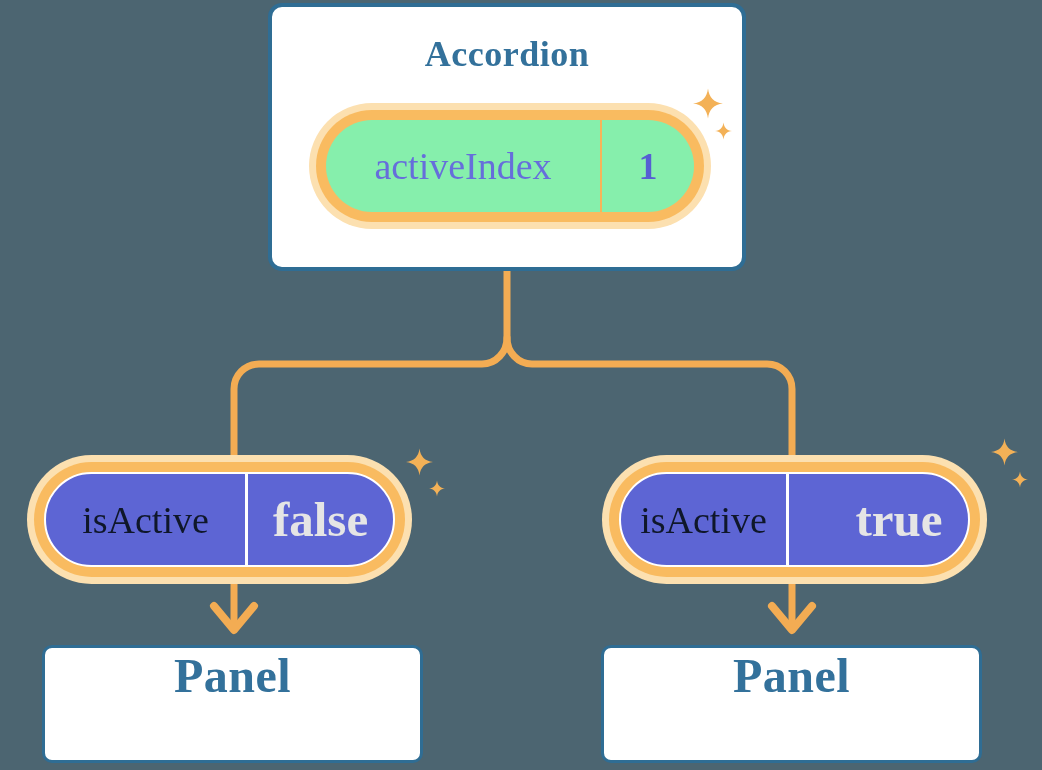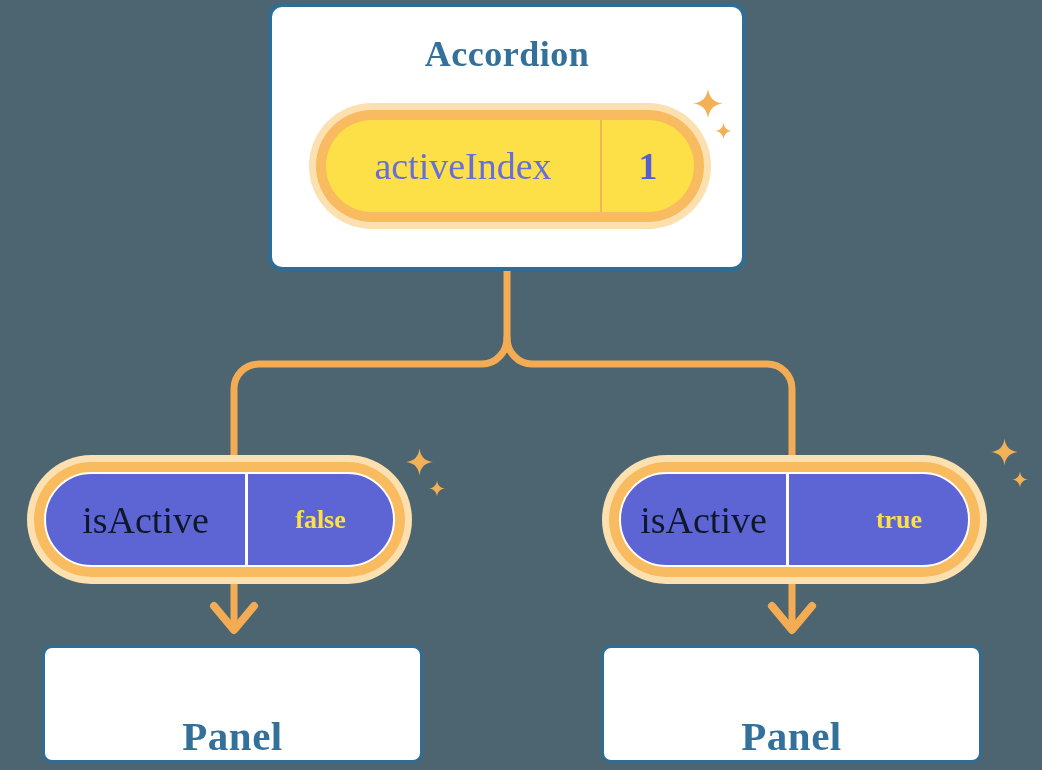--- a/index.html
+++ b/index.html
@@ -18,44 +18,44 @@
     position:absolute; z-index:2; box-sizing:border-box;
     background:#ffffff; border:4px solid var(--card-border); border-radius:14px;
   }
   .card-title {
     position:absolute; left:0; right:0; top:26px; text-align:center;
     font-size:36px; font-weight:600; color:var(--heading); letter-spacing:.5px;
   }
   .panel-card {
     position:absolute; z-index:2; box-sizing:border-box;
     background:#ffffff; border:3px solid var(--card-border); border-radius:10px;
-    display:flex; align-items:flex-end; justify-content:center;
-    font-size:41px; font-weight:600; color:var(--heading); letter-spacing:.5px;
+    display:flex; align-items:flex-start; justify-content:center;
+    font-size:48px; font-weight:600; color:var(--heading); letter-spacing:.5px;
   }
   .pill-halo {
     position:absolute; z-index:3; box-sizing:border-box;
     background:var(--halo); border-radius:999px; padding:7px; display:flex;
   }
   .pill-ring {
     background:var(--ring); border-radius:999px; padding:10px;
     box-sizing:border-box; flex:1; display:flex;
   }
   .pill-core {
     border-radius:999px; flex:1; display:flex; align-items:stretch;
     overflow:hidden; box-sizing:border-box;
   }
-  .pill-core.white { background:#fde047; }
+  .pill-core.white { background:#86efac; }
   .pill-core.purple { background:var(--purple); border:2px solid #ffffff; }
   .pill-cell { display:flex; align-items:center; justify-content:center; }
   .acc-label { flex:1; font-size:38px; color:var(--state-label); }
   .acc-sep   { width:2px; background:var(--orange-sep); }
   .acc-value { width:92px; font-size:38px; font-weight:700; color:var(--state-value); }
   .p-label { flex:1; font-size:38px; color:#0f172a; }
   .p-sep   { width:3px; background:#ffffff; }
-  .p-value { font-size:26px; font-weight:700; color:#fde047; }
+  .p-value { font-size:49px; font-weight:700; color:#e5e5e5; }
   .p-value.w-left  { width:145px; }
   .p-value.w-right { width:138px;margin-left:41px; }
   .sparkle { position:absolute; z-index:4; }
   .sparkle svg { display:block; width:100%; height:100%; fill:var(--sparkle); }
 </style>
 </head>
 <body>
 
 <div class="canvas">
 

